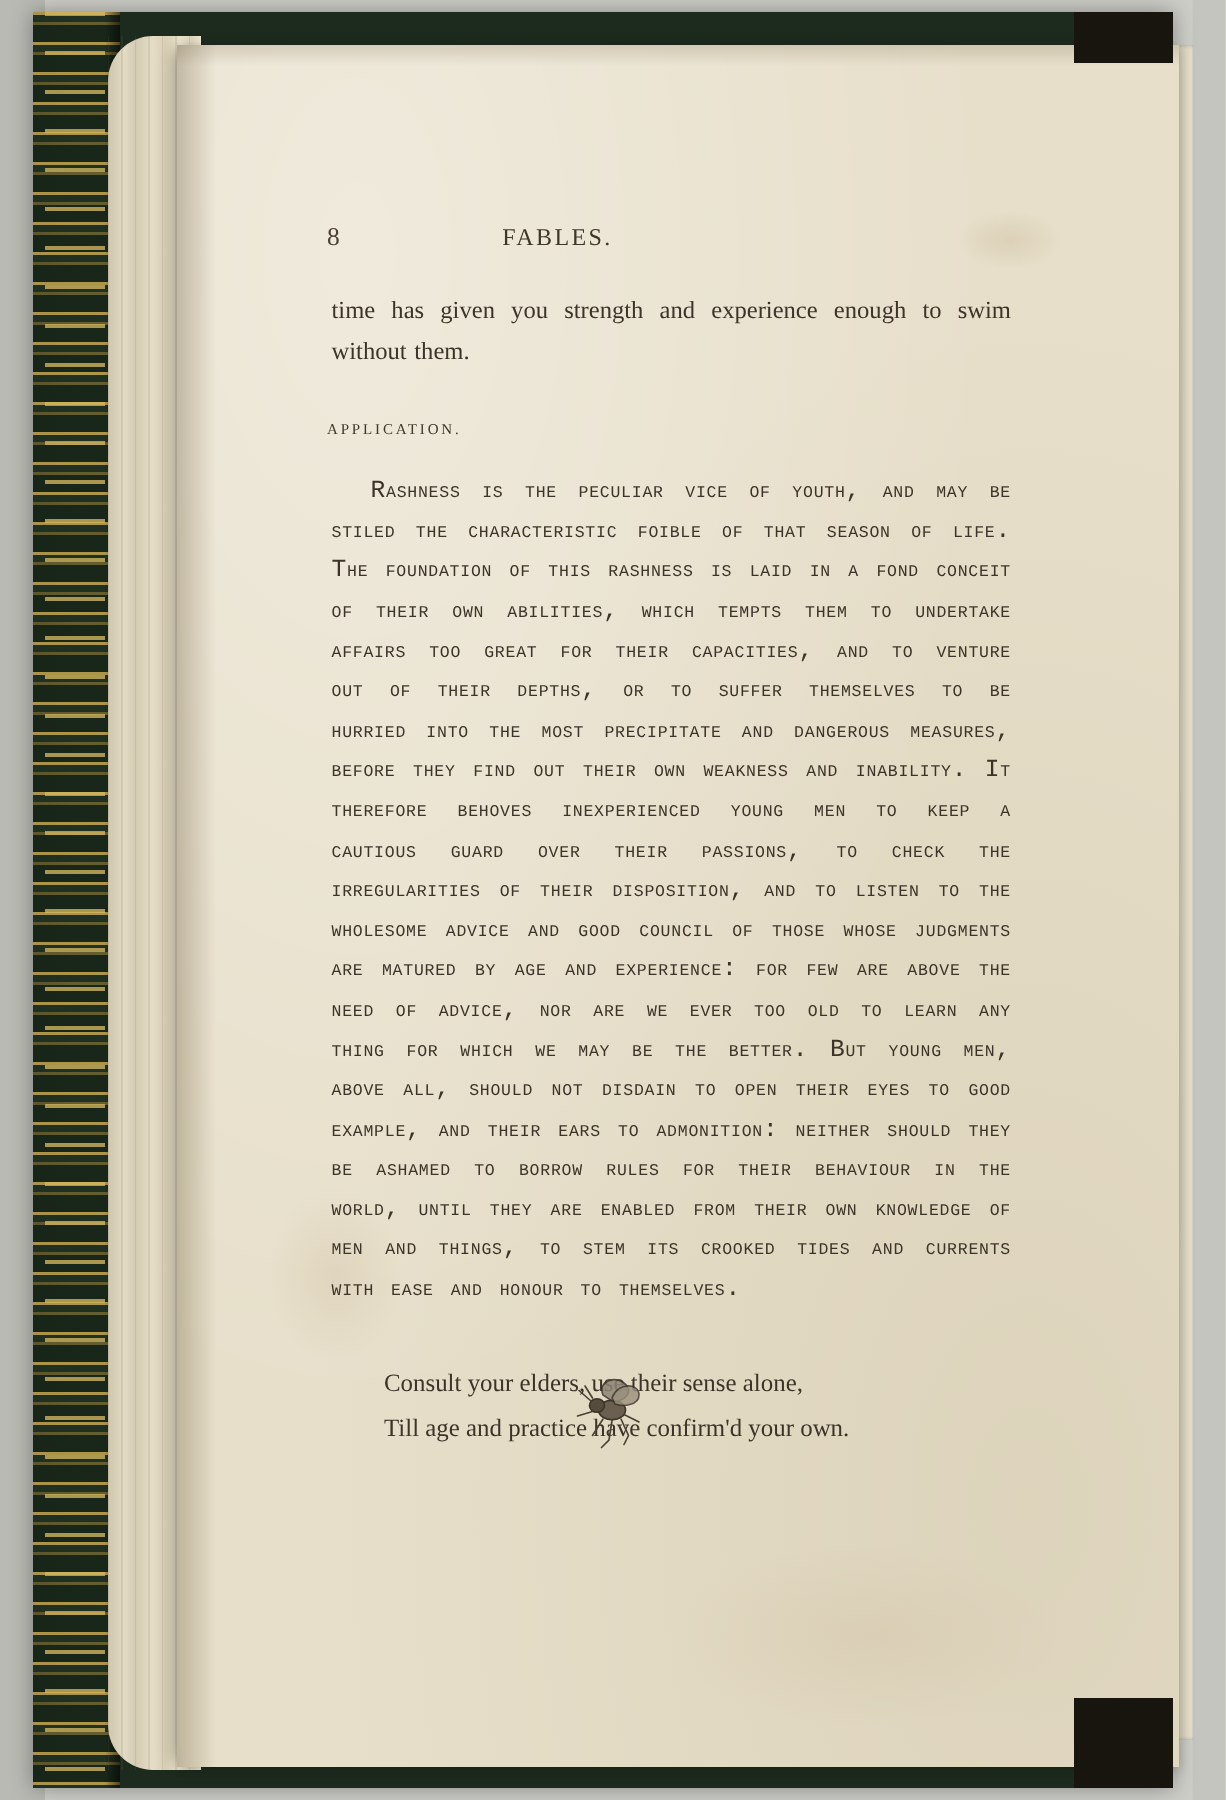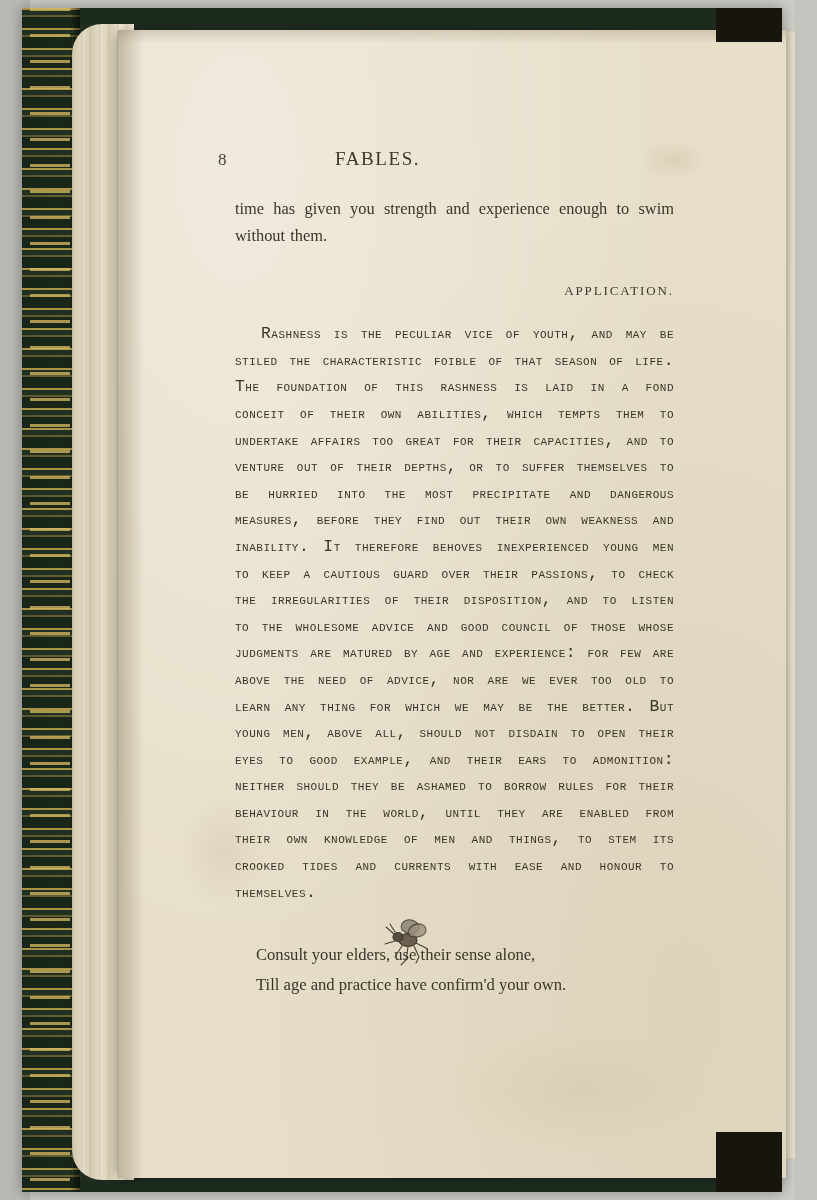--- a/index.html
+++ b/index.html
@@ -194,35 +194,35 @@
     font-size: 15.5px;
     letter-spacing: 0.4px;
     margin-bottom: 26px;
   }
   .folio {
     font-size: 17px;
     color: #4a4133;
   }
   .head-title {
     margin-left: 108px;
-    font-size: 19px;
+    font-size: 16px;
     letter-spacing: 1.6px;
     color: #3f3729;
   }
   .body-par {
     font-size: 16.4px;
     line-height: 26.6px;
     text-align: justify;
     color: #3c3428;
-    margin: 0 0 0 17px;
+    margin: 0 0 0 3px;
     word-spacing: 1px;
   }
   .section-label {
-    text-align: right;
-    font-size: 13px;
+    text-align: left;
+    font-size: 10px;
     letter-spacing: 1.9px;
     color: #40382a;
     margin: 34px 0 22px 0;
   }
   .par-indent {
     text-indent: 26px;
     font-family: Liberation Mono, monospace;
   }
   .smallcaps-lead {
     font-variant: small-caps;

